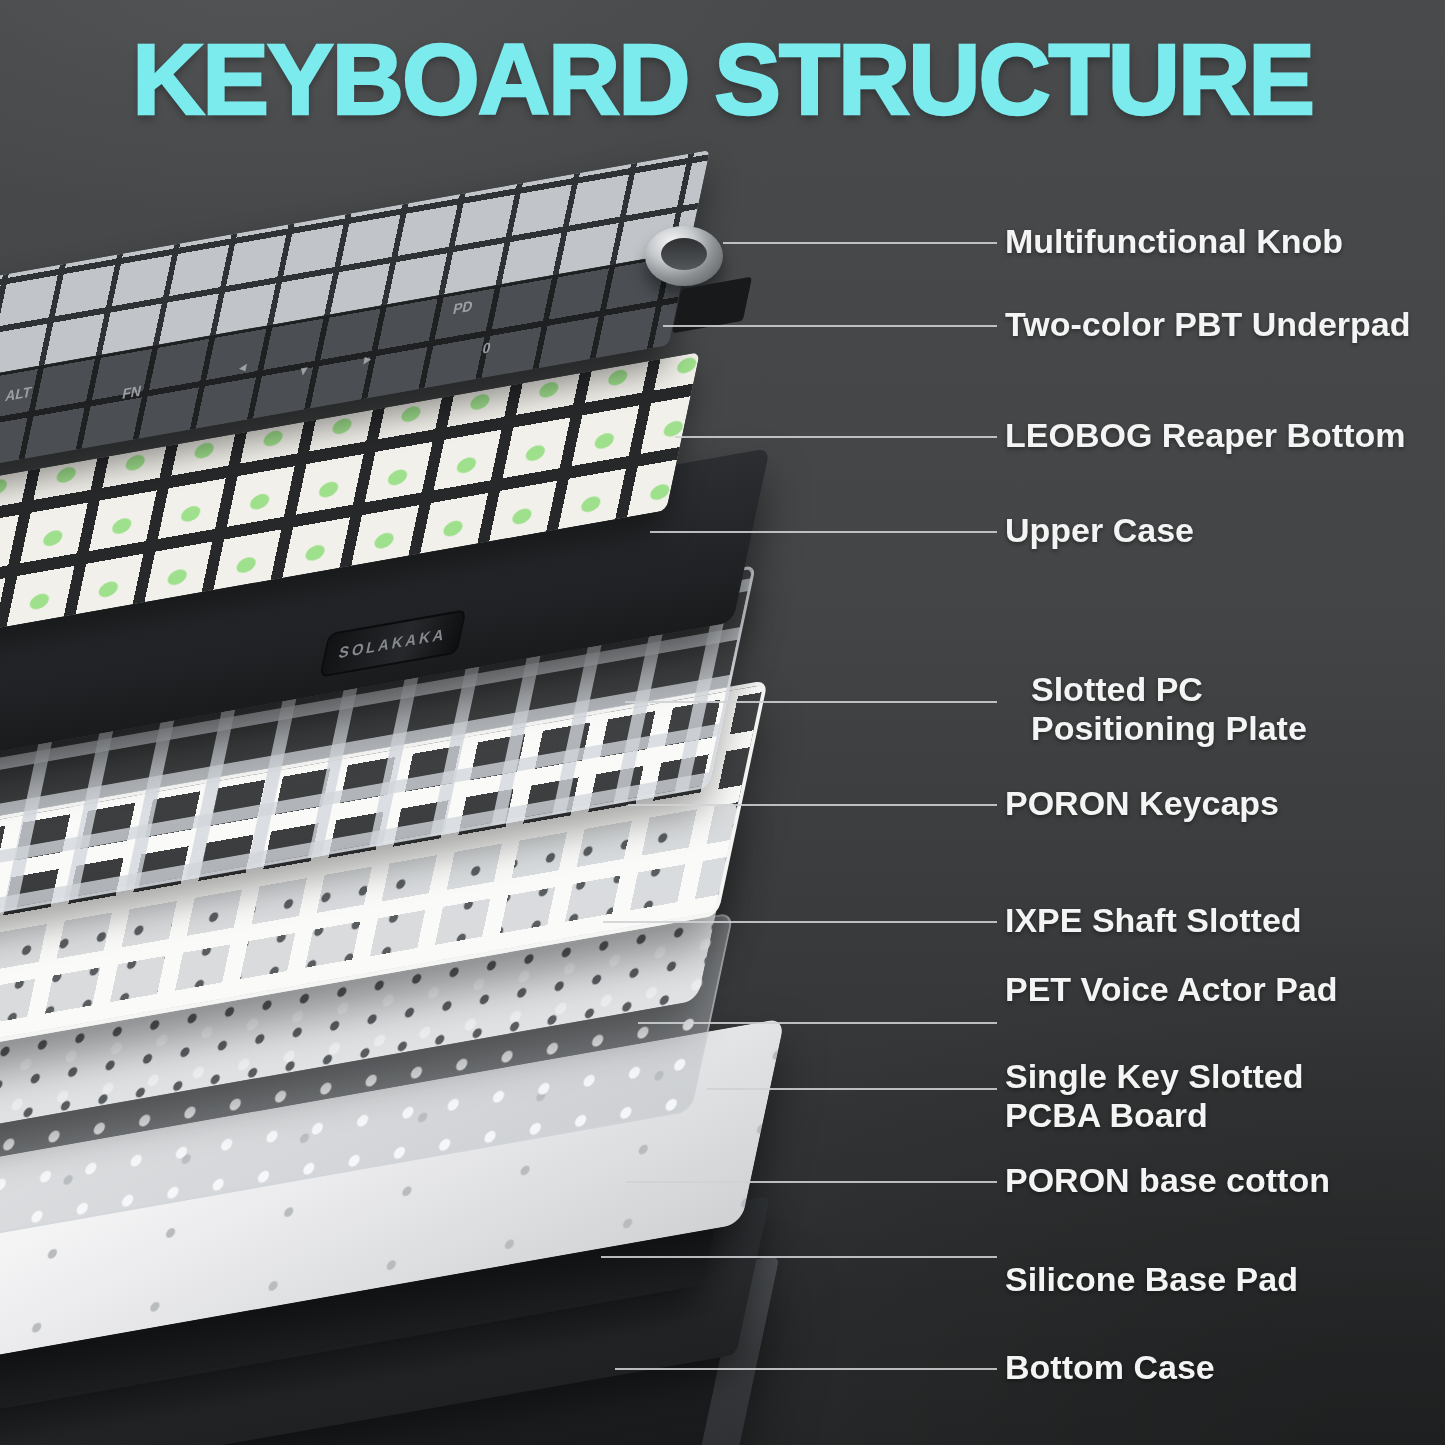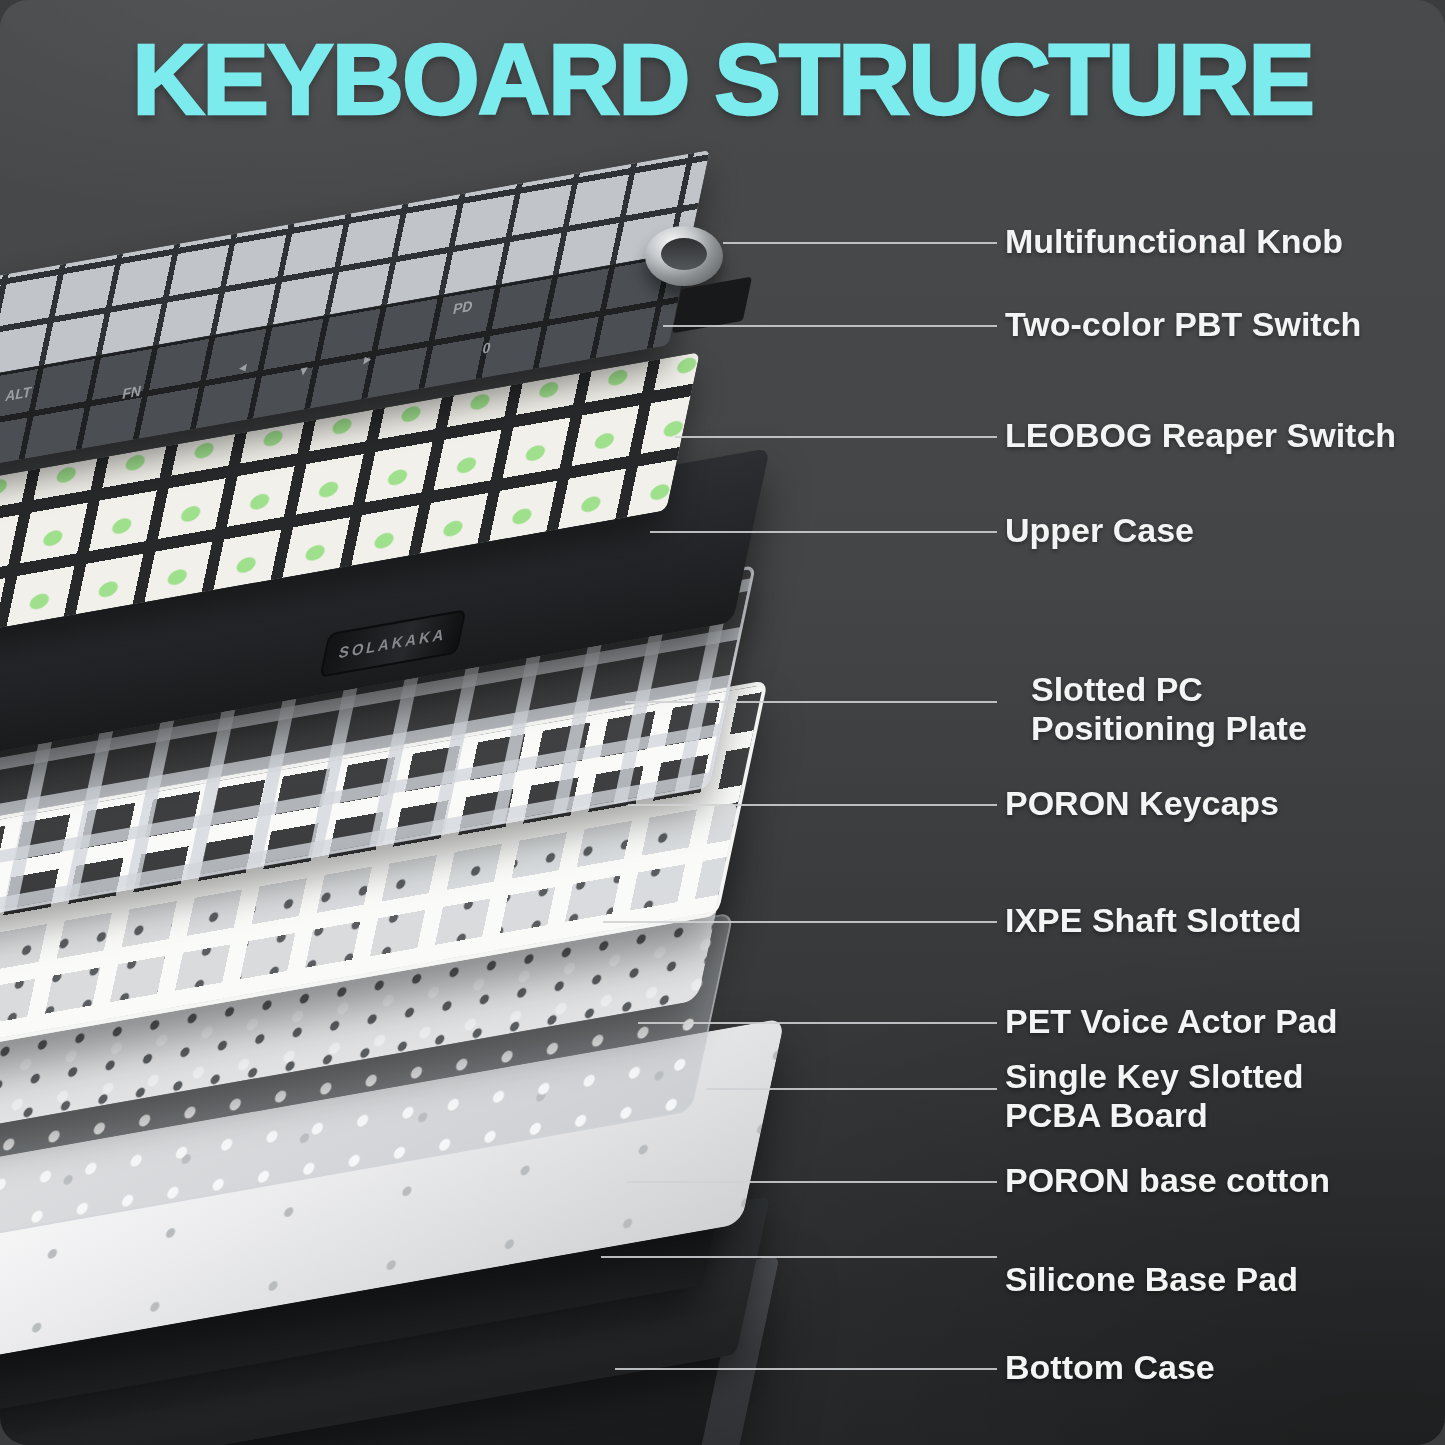--- a/index.html
+++ b/index.html
@@ -1,20 +1,19 @@
 <!DOCTYPE html>
 <html><head>
 <meta charset="utf-8">
 <style>
   html,body{margin:0;padding:0;background:#3a3c3e;}
   .stage{
     position:relative;width:1445px;height:1445px;overflow:hidden;
     font-family:"Liberation Sans",sans-serif;
     background:linear-gradient(180deg,#484a4c 0%,#434546 40%,#353738 72%,#292b2c 100%);
-    border-radius:28px;
   }
   .shade{position:absolute;inset:0;pointer-events:none;
     background:
       radial-gradient(ellipse 900px 520px at 4% 103%, rgba(0,0,0,0.55), transparent 65%),
       radial-gradient(ellipse 1300px 760px at 96% 102%, rgba(0,0,0,0.30), transparent 72%),
       radial-gradient(ellipse 900px 420px at 18% -2%, rgba(255,255,255,0.05), transparent 60%);
   }
   .title{
     position:absolute;left:0;right:0;top:22px;text-align:center;
     font-size:100px;font-weight:bold;letter-spacing:-2px;color:#7cebee;
@@ -142,46 +141,46 @@
     <div class="knob-hole"></div>
   </div>
   <div class="knob-mount"></div>
 
   <div>
     <div class="lead" style="left:723px;top:242px;width:274px"></div>
     <div class="lbl" style="left:1005px;top:222px">Multifunctional Knob</div>
   </div>
   <div>
     <div class="lead" style="left:663px;top:325px;width:334px"></div>
-    <div class="lbl" style="left:1005px;top:305px">Two-color PBT Switch</div>
+    <div class="lbl" style="left:1005px;top:305px">Two-color PBT Underpad</div>
   </div>
   <div>
     <div class="lead" style="left:675px;top:436px;width:322px"></div>
-    <div class="lbl" style="left:1005px;top:416px">LEOBOG Reaper Switch</div>
+    <div class="lbl" style="left:1005px;top:416px">LEOBOG Reaper Bottom</div>
   </div>
   <div>
     <div class="lead" style="left:650px;top:531px;width:347px"></div>
     <div class="lbl" style="left:1005px;top:511px">Upper Case</div>
   </div>
   <div>
     <div class="lead" style="left:625px;top:701px;width:372px"></div>
     <div class="lbl" style="left:1031px;top:670px">Slotted PC
 Positioning Plate</div>
   </div>
   <div>
     <div class="lead" style="left:628px;top:804px;width:369px"></div>
     <div class="lbl" style="left:1005px;top:784px">PORON Keycaps</div>
   </div>
   <div>
     <div class="lead" style="left:603px;top:921px;width:394px"></div>
     <div class="lbl" style="left:1005px;top:901px">IXPE Shaft Slotted</div>
   </div>
   <div>
     <div class="lead" style="left:638px;top:1022px;width:359px"></div>
-    <div class="lbl" style="left:1005px;top:1002px">PET Voice Actor Pad</div>
+    <div class="lbl" style="left:1005px;top:970px">PET Voice Actor Pad</div>
   </div>
   <div>
     <div class="lead" style="left:707px;top:1088px;width:290px"></div>
     <div class="lbl" style="left:1005px;top:1057px">Single Key Slotted
 PCBA Board</div>
   </div>
   <div>
     <div class="lead" style="left:626px;top:1181px;width:371px"></div>
     <div class="lbl" style="left:1005px;top:1161px">PORON base cotton</div>
   </div>

